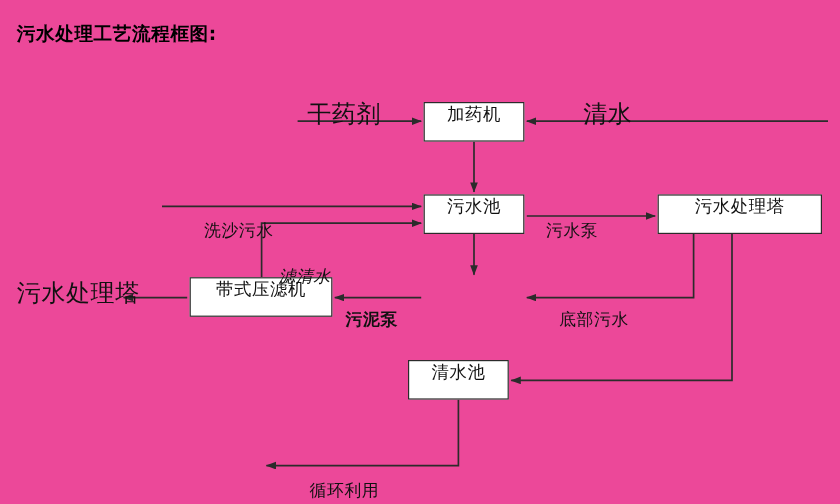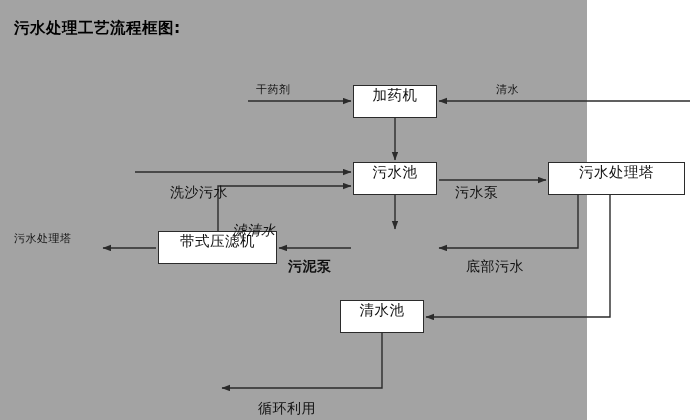--- a/index.html
+++ b/index.html
@@ -9,24 +9,23 @@
   }
   body {
     width: 700px;
     height: 420px;
     overflow: hidden;
     font-family: "DejaVu Sans", "Liberation Sans", sans-serif;
     color: #1a1a1a;
   }
   #page {
     position: relative;
-    width: 557px;
+    width: 700px;
     height: 420px;
-    background: #a3a3a3;
-    padding-left: 30px;
+    background: #ec4899;
   }
   #title {
     position: absolute;
     left: 14px;
     top: 18px;
     font-size: 15.5px;
     font-weight: bold;
     letter-spacing: 0.5px;
     color: #000000;
     white-space: nowrap;
@@ -55,21 +54,21 @@
     position: absolute;
     font-size: 14px;
     color: #111111;
     white-space: nowrap;
     letter-spacing: 0.5px;
     background: transparent;
     margin-top: 32px;
   }
   .terminal-label {
     position: absolute;
-    font-size: 11px;
+    font-size: 20px;
     color: #111111;
     white-space: nowrap;
     letter-spacing: 0.5px;
   }
 </style>
 </head>
 <body>
 
 <div id="page">
 
@@ -126,21 +125,21 @@
     <span>带式压滤机</span>
   </div>
 
 
   <div class="node" style="left:340px; top:300px; width:84px; height:33px;">
     <span>清水池</span>
   </div>
 
   <div class="terminal-label" style="left:256px; top:82px;">干药剂</div>
 
-  <div class="terminal-label" style="left:496px; top:82px;">清水</div>
+  <div class="terminal-label" style="left:486px; top:82px;">清水</div>
 
   <div class="terminal-label" style="left:14px; top:231px;">污水处理塔</div>
 
   <div class="edge-label" style="left:170px; top:152px;">洗沙污水</div>
 
   <div class="edge-label" style="left:232px; top:190px;font-style:italic;">滤清水</div>
 
   <div class="edge-label" style="left:455px; top:152px;">污水泵</div>
 
   <div class="edge-label" style="left:288px; top:226px;font-weight:bold;">污泥泵</div>

